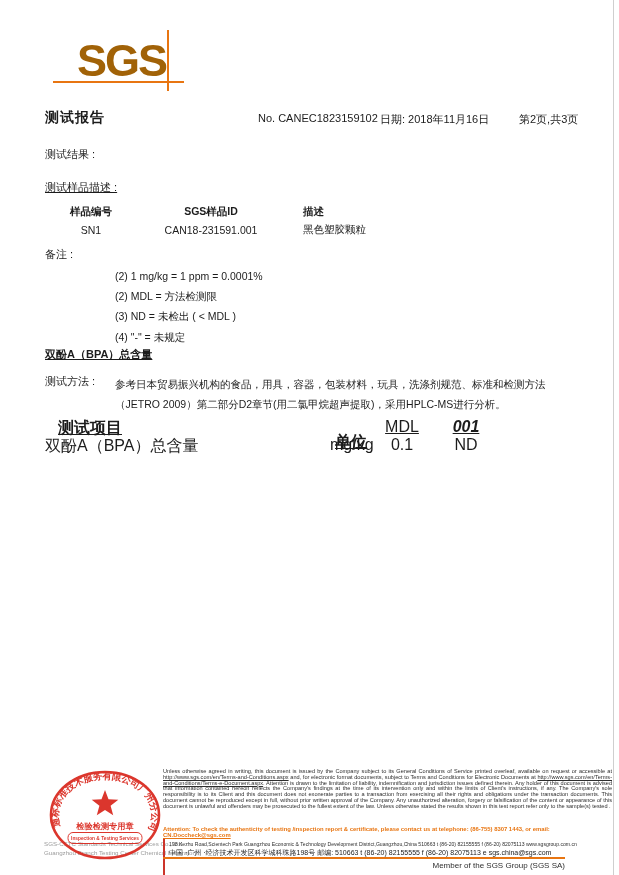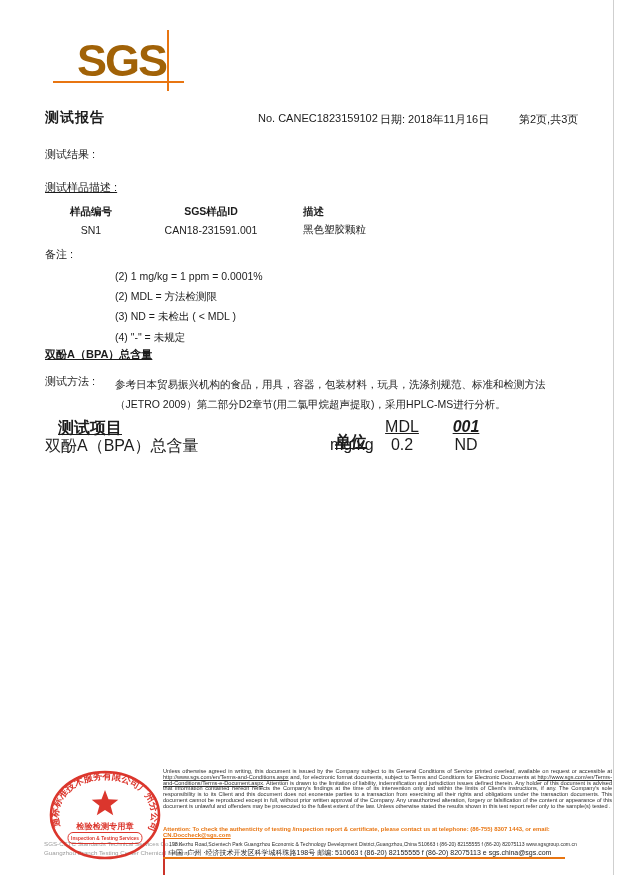--- a/index.html
+++ b/index.html
@@ -102,39 +102,40 @@
   <div class="abs b bpa-title">双酚A（BPA）总含量</div>
   <div class="abs b method-label">测试方法 :</div>
   <div class="abs method-text">参考日本贸易振兴机构的食品，用具，容器，包装材料，玩具，洗涤剂规范、标准和检测方法（JETRO 2009）第二部分D2章节(用二氯甲烷超声提取)，采用HPLC-MS进行分析。</div>
 
   <div class="abs rt rt-h-item"><span class="u">测试项目</span></div>
   <div class="abs rt rt-h-unit"><span class="u">单位</span></div>
   <div class="abs rt rt-h-mdl"><span class="u">MDL</span></div>
   <div class="abs rt rt-h-smp"><span class="u">001</span></div>
   <div class="abs rt rt-item">双酚A（BPA）总含量</div>
   <div class="abs rt rt-unit">mg/kg</div>
-  <div class="abs rt rt-mdl">0.2</div>
+  <div class="abs rt rt-mdl">0.1</div>
   <div class="abs rt rt-val">ND</div>
 
   <div class="abs disclaimer">
     <span>Unless otherwise agreed in writing, this document is issued by the Company subject to its General Conditions of Service printed overleaf, available on request or accessible at </span><span class="dlink">http://www.sgs.com/en/Terms-and-Conditions.aspx</span><span> and, for electronic format documents, subject to Terms and Conditions for Electronic Documents at </span><span class="dlink">http://www.sgs.com/en/Terms-and-Conditions/Terms-e-Document.aspx</span><span>. Attention is drawn to the limitation of liability, indemnification and jurisdiction issues defined therein. Any holder of this document is advised that information contained hereon reflects the Company's findings at the time of its intervention only and within the limits of Client's instructions, if any. The Company's sole responsibility is to its Client and this document does not exonerate parties to a transaction from exercising all their rights and obligations under the transaction documents. This document cannot be reproduced except in full, without prior written approval of the Company. Any unauthorized alteration, forgery or falsification of the content or appearance of this document is unlawful and offenders may be prosecuted to the fullest extent of the law. Unless otherwise stated the results shown in this test report refer only to the sample(s) tested .</span>
   </div>
 
   <div class="abs attention">
     <span>Attention: To check the authenticity of testing /inspection report &amp; certificate, please contact us at telephone: (86-755) 8307 1443, or email: </span><span class="att-email">CN.Doccheck@sgs.com</span>
   </div>
 
   <div class="abs company">
     <div>SGS-CSTC Standards Technical Services Co., Ltd.</div>
     <div>Guangzhou Branch Testing Center Chemical Laboratory</div>
   </div>
   <div class="abs vdivider"></div>
   <div class="abs addr-en">198 Kezhu Road,Scientech Park Guangzhou Economic &amp; Technology Development District,Guangzhou,China 510663   t (86-20) 82155555   f (86-20) 82075113   www.sgsgroup.com.cn</div>
   <div class="abs addr-cn">中国 ·广州 ·经济技术开发区科学城科珠路198号        邮编: 510663   t (86-20) 82155555   f (86-20) 82075113   e sgs.china@sgs.com</div>
   <div class="abs foot-hline"></div>
+  <div class="abs member">Member of the SGS Group (SGS SA)</div>
 
   <svg class="abs stamp" viewBox="0 0 114 92" xmlns="http://www.w3.org/2000/svg">
     <ellipse cx="57" cy="46" rx="54" ry="43" fill="none" stroke="#d9261c" stroke-width="2.6"></ellipse>
     <path id="rimPath" d="M 12.8 58.3 A 47 36 0 1 1 101.2 58.3" fill="none"></path>
     <text font-size="9.5" fill="#d9261c" font-weight="bold">
       <textPath href="#rimPath" startOffset="1" textLength="158" lengthAdjust="spacing">通标标准技术服务有限公司广州分公司</textPath>
     </text>
     <polygon fill="#d9261c" points="57,21 60.5,30.2 70.3,30.7 62.6,36.8 65.2,46.3 57,40.9 48.8,46.3 51.4,36.8 43.7,30.7 53.5,30.2"></polygon>
     <text x="57" y="60" text-anchor="middle" font-size="8.2" font-weight="bold" fill="#d9261c">检验检测专用章</text>
     <rect x="20" y="63.5" width="74" height="11" rx="5" fill="none" stroke="#d9261c" stroke-width="1"></rect>

